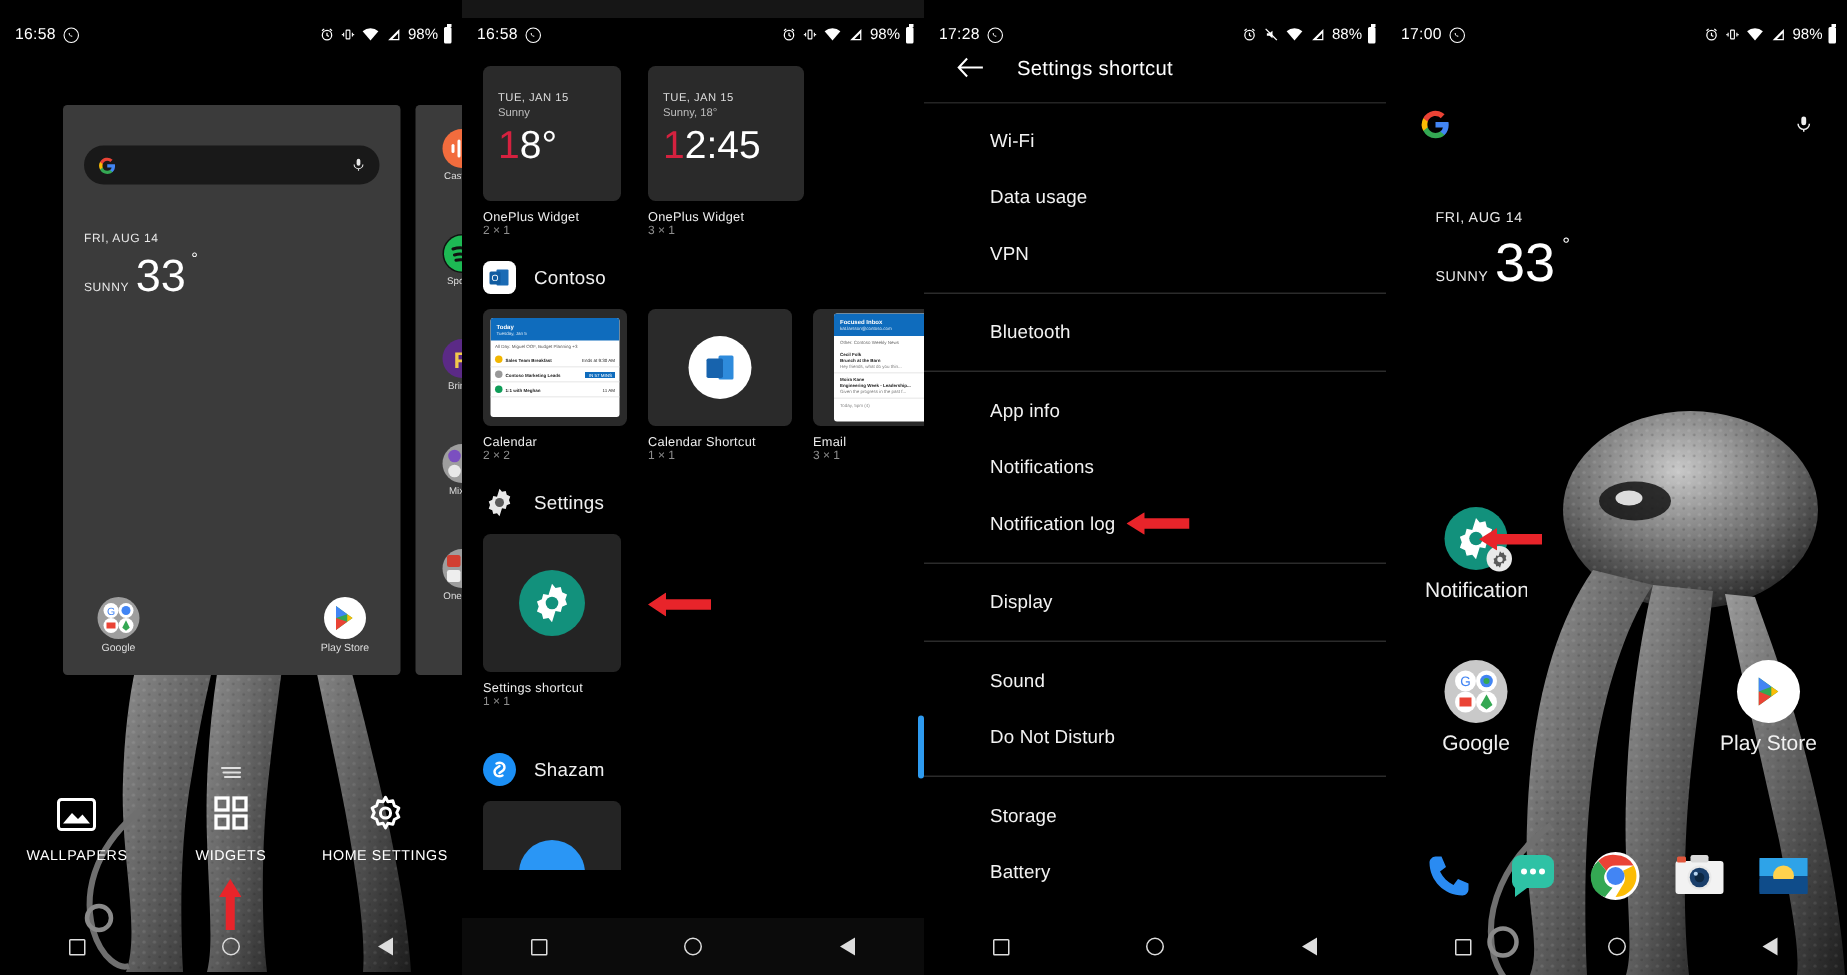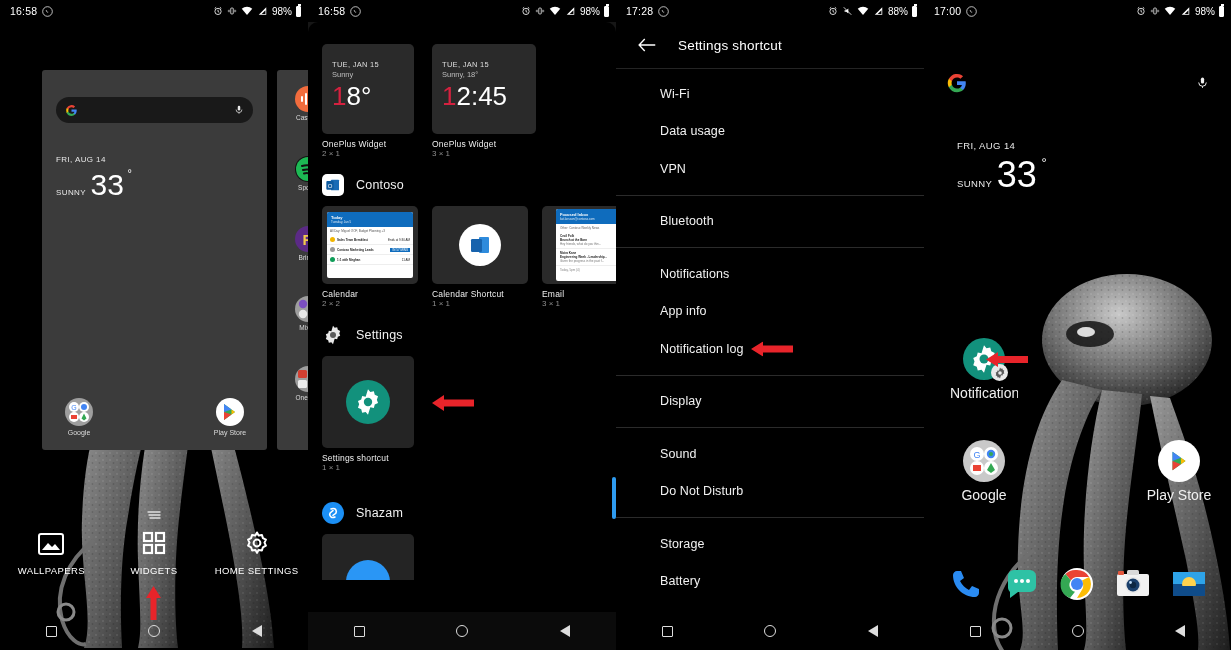--- a/index.html
+++ b/index.html
@@ -7,21 +7,21 @@
   body { font-family:"Liberation Sans", sans-serif; color:#fff; }
 
   .strip { display:flex; width:1231px; height:650px; }
   .panel { position:relative; height:650px; overflow:hidden; background:#000; }
   .p1 { width:308px; }
   .p2 { width:308px; background:#161616; }
   .p3 { width:308px; }
   .p4 { width:307px; }
 
   
-  .statusbar { position:absolute; top:0; left:0; right:0; height:22px;
+  .statusbar { position:absolute; top:12px; left:0; right:0; height:22px;
                display:flex; align-items:center; justify-content:space-between;
                padding:0 7px 0 10px; font-size:10.5px; z-index:40; color:#fff; }
   .sb-left { display:flex; align-items:center; gap:5px; }
   .sb-right { display:flex; align-items:flex-start; gap:4px; }
   .sb-time { font-size:10.5px; letter-spacing:.2px; }
   .sb-pct { font-size:10px; }
   .batt { width:5px; height:11px; border:1px solid #fff; border-radius:1px;
           position:relative; background:#fff; }
   .batt:before { content:""; position:absolute; top:-2.5px; left:1px; width:3px;
                  height:1.5px; background:#fff; }
@@ -624,24 +624,24 @@
         </div>
       <div class="ss-item">
           <span>VPN</span>
         </div>
       <div class="ss-div"></div>
       <div class="ss-item">
           <span>Bluetooth</span>
         </div>
       <div class="ss-div"></div>
       <div class="ss-item">
+          <span>App info</span>
+        </div>
+      <div class="ss-item">
           <span>Notifications</span>
-        </div>
-      <div class="ss-item">
-          <span>App info</span>
         </div>
       <div class="ss-item">
         <span>Notification log</span>
         <svg class="ss-arrow" viewBox="0 0 42 15">
           <path d="M0 7.5 L12 0 L12 4 L42 4 L42 11 L12 11 L12 15 Z" fill="#e8242a"></path>
         </svg>
       </div>
       <div class="ss-div"></div>
       <div class="ss-item">
           <span>Display</span>

